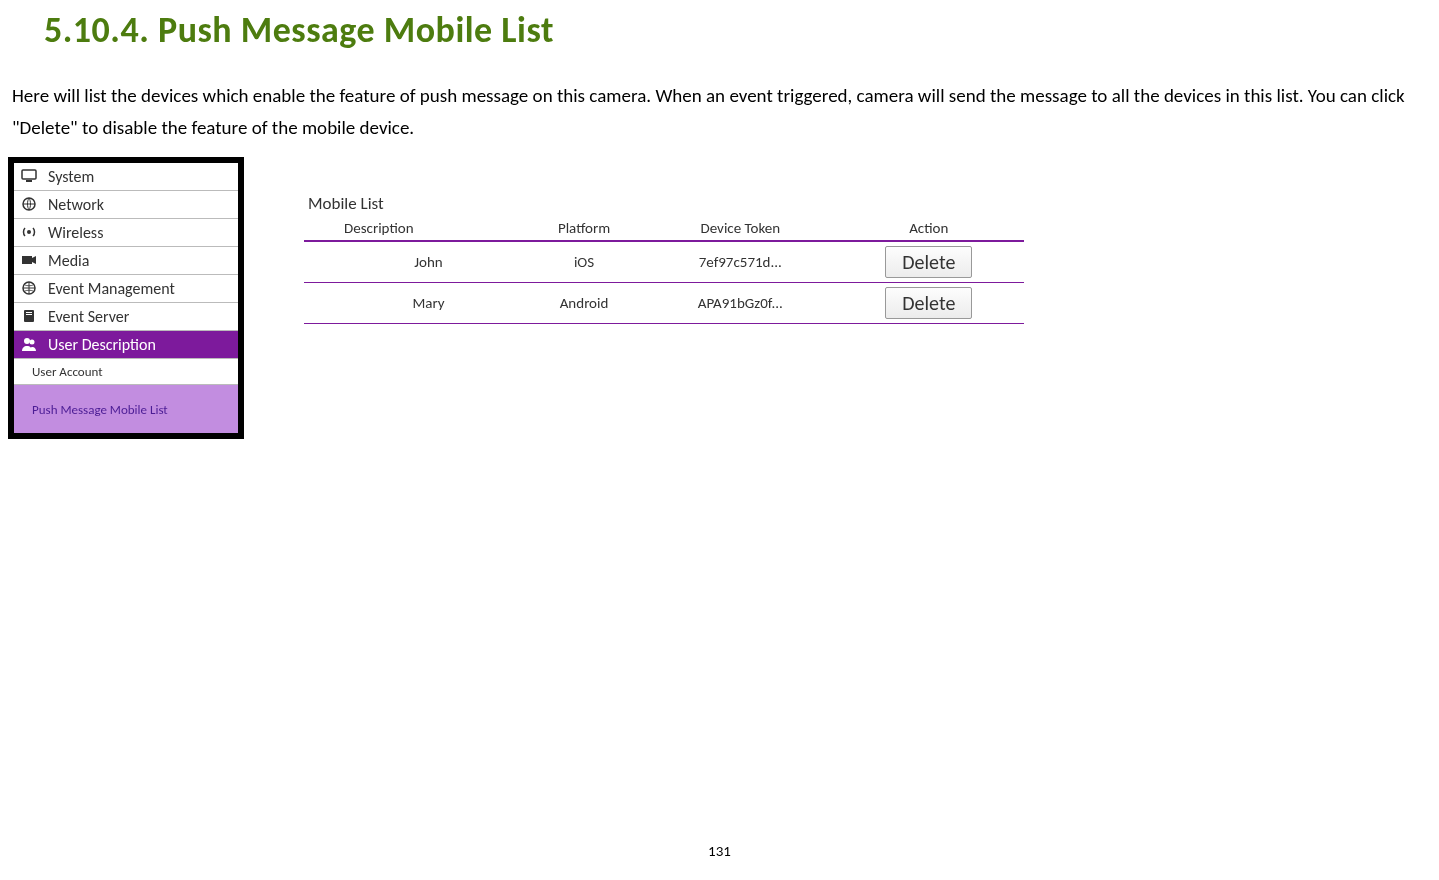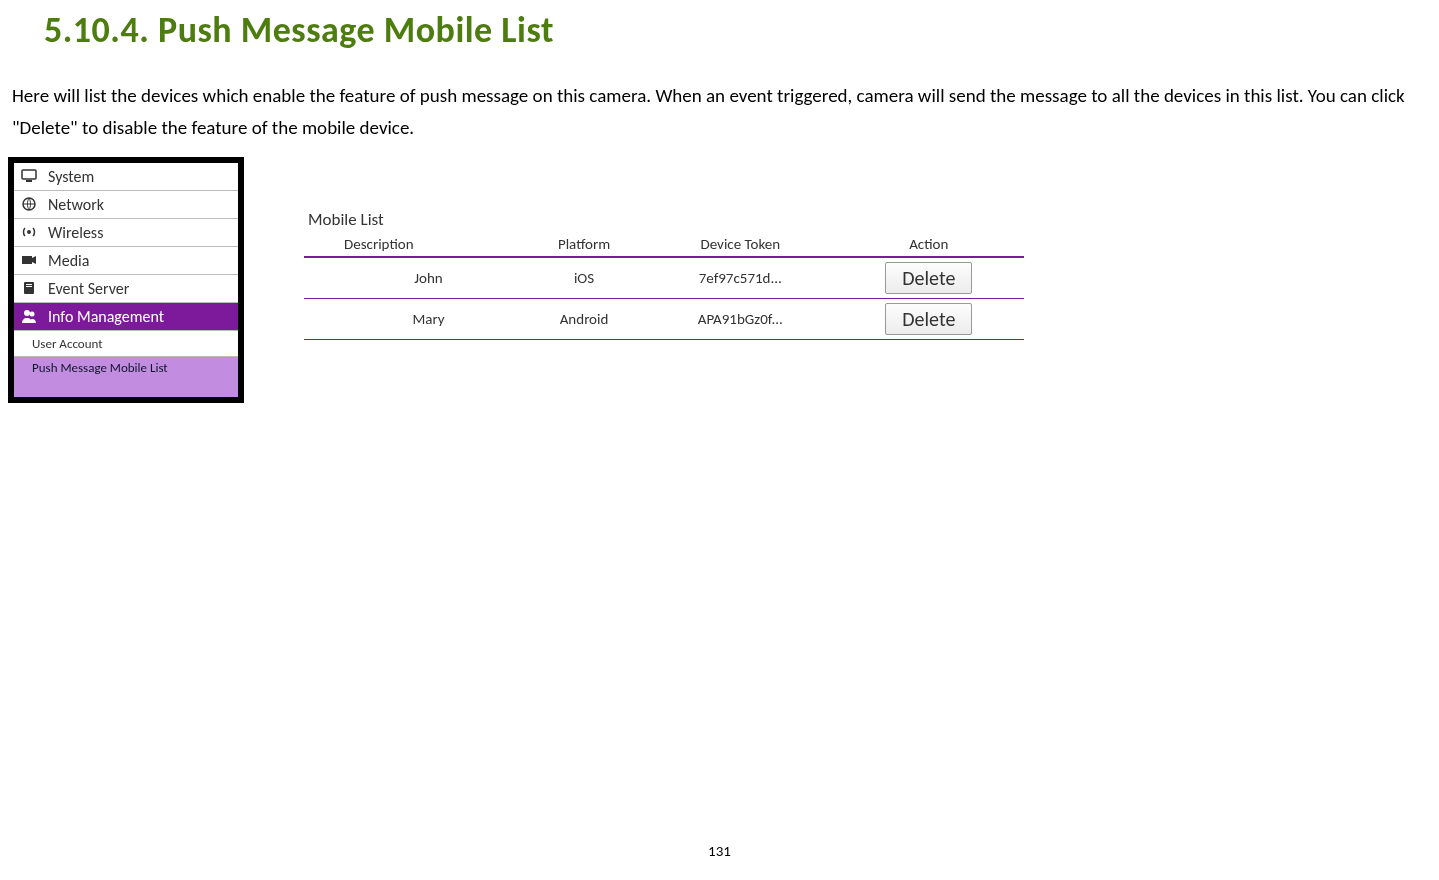--- a/index.html
+++ b/index.html
@@ -52,42 +52,42 @@
       color: #fff;
     }
     .sidebar-item.active .sidebar-label { color: #fff; }
     .sidebar-item.sub {
       padding-left: 18px;
       font-size: 13px;
       height: 26px;
     }
     .sidebar-item.sub.selected {
       background: #c28de0;
-      color: #0f172a;
-      height: 40px;
+      color: #4c1d95;
+      height: 48px;
       line-height: 1.2;
-      align-items: flex-start;
+      align-items: center;
       padding-top: 3px;
     }
     .sidebar-icon {
       width: 18px;
       height: 18px;
       margin-right: 10px;
       display: inline-flex;
       align-items: center;
       justify-content: center;
       flex-shrink: 0;
     }
     .sidebar-icon svg { width: 16px; height: 16px; }
     .sidebar-label { flex: 1; }
     .sidebar-bottom-line { border-bottom: 1px solid #000; }
 
     .mobile-panel {
       margin-left: 60px;
-      margin-top: 52px;
+      margin-top: 36px;
       width: 720px;
     }
     .panel-title {
       font-size: 17px;
       color: #333;
       margin-bottom: 2px;
       padding-left: 4px;
     }
     .mobile-table {
       width: 100%;
@@ -173,37 +173,47 @@
         <svg viewBox="0 0 16 16">
             <rect x="1" y="4" width="10" height="8" fill="#333"></rect>
             <path d="M11 6l4-2v8l-4-2z" fill="#333"></path>
           </svg>
       </span>
       <span class="sidebar-label">Media</span>
     </div>
     <div class="sidebar-item">
       <span class="sidebar-icon">
         <svg viewBox="0 0 16 16">
+            <circle cx="8" cy="8" r="6" fill="none" stroke="#333" stroke-width="1.5"></circle>
+            <path d="M8 2v12M2 8h12" stroke="#333" stroke-width="1"></path>
+            <path d="M4 5c2 1 6 1 8 0M4 11c2-1 6-1 8 0" fill="none" stroke="#333" stroke-width="0.8"></path>
+          </svg>
+      </span>
+      <span class="sidebar-label">Event Management</span>
+    </div>
+    <div class="sidebar-item">
+      <span class="sidebar-icon">
+        <svg viewBox="0 0 16 16">
             <rect x="3" y="2" width="10" height="12" rx="1" fill="#333"></rect>
             <rect x="5" y="4" width="6" height="1" fill="#fff"></rect>
             <rect x="5" y="6" width="6" height="1" fill="#fff"></rect>
           </svg>
       </span>
       <span class="sidebar-label">Event Server</span>
     </div>
     <div class="sidebar-item active">
       <span class="sidebar-icon">
         <svg viewBox="0 0 16 16">
             <circle cx="6" cy="5" r="3" fill="#fff"></circle>
             <path d="M1 15c0-3 2-5 5-5s5 2 5 5z" fill="#fff"></path>
             <circle cx="11" cy="6" r="2.5" fill="#fff"></circle>
             <path d="M8 15c0-2 1.5-4 3.5-4s3.5 2 3.5 4z" fill="#fff"></path>
           </svg>
       </span>
-      <span class="sidebar-label">Info Management</span>
+      <span class="sidebar-label">User Description</span>
     </div>
     <div class="sidebar-item sub">
       <span class="sidebar-label">User Account</span>
     </div>
     <div class="sidebar-item sub selected sidebar-bottom-line">
       <span class="sidebar-label">Push Message Mobile List</span>
     </div>
   </div>
 
   <div class="mobile-panel">

